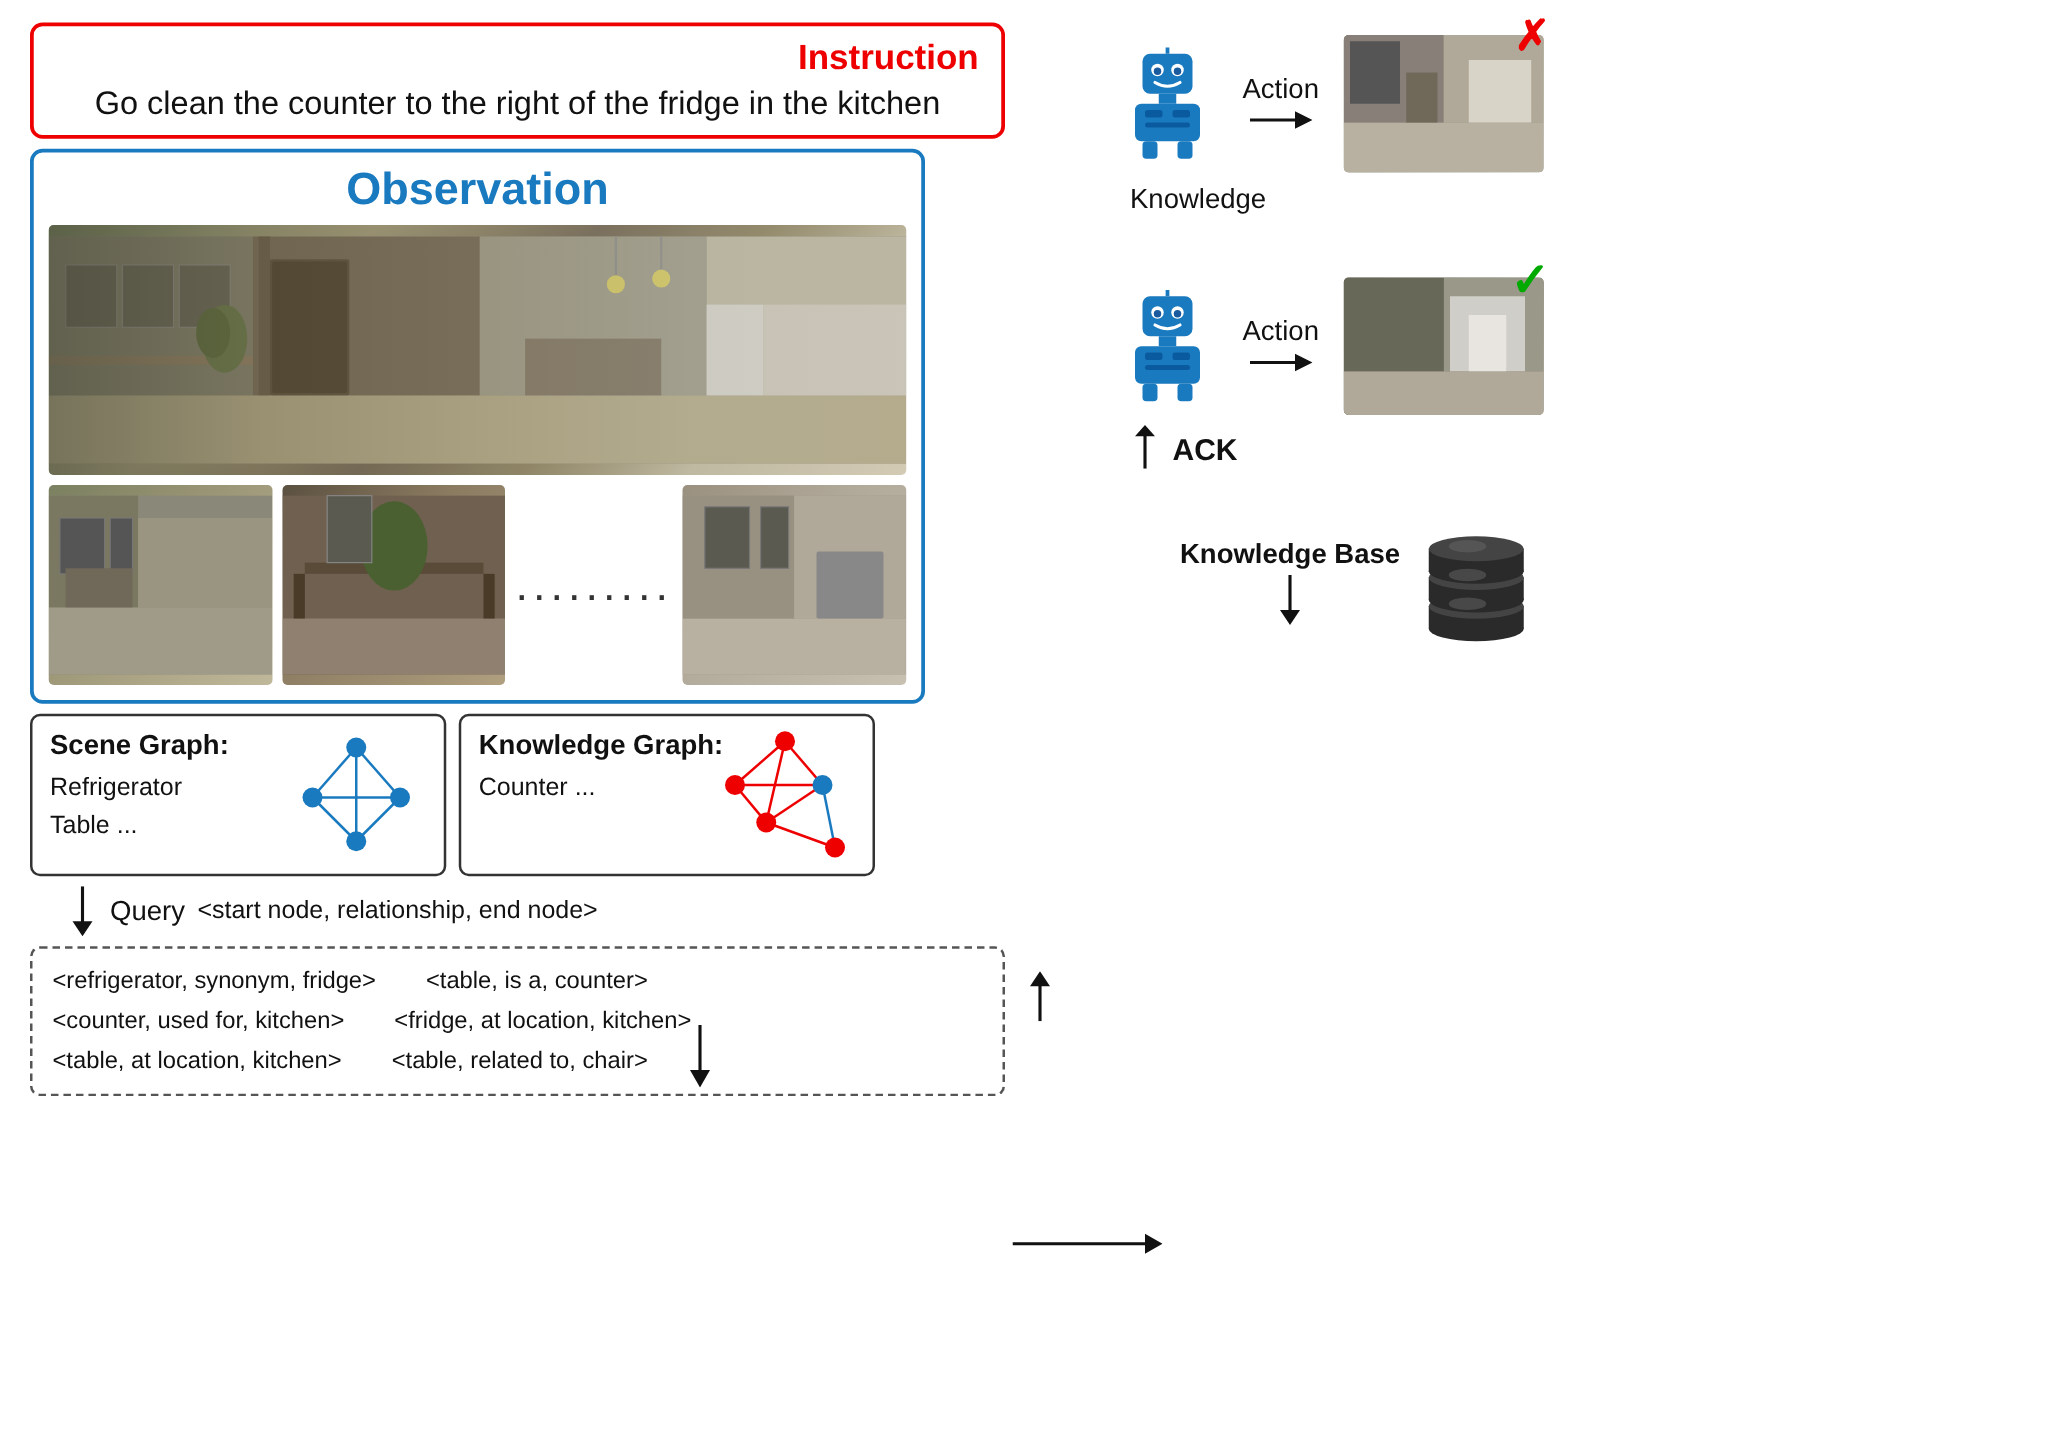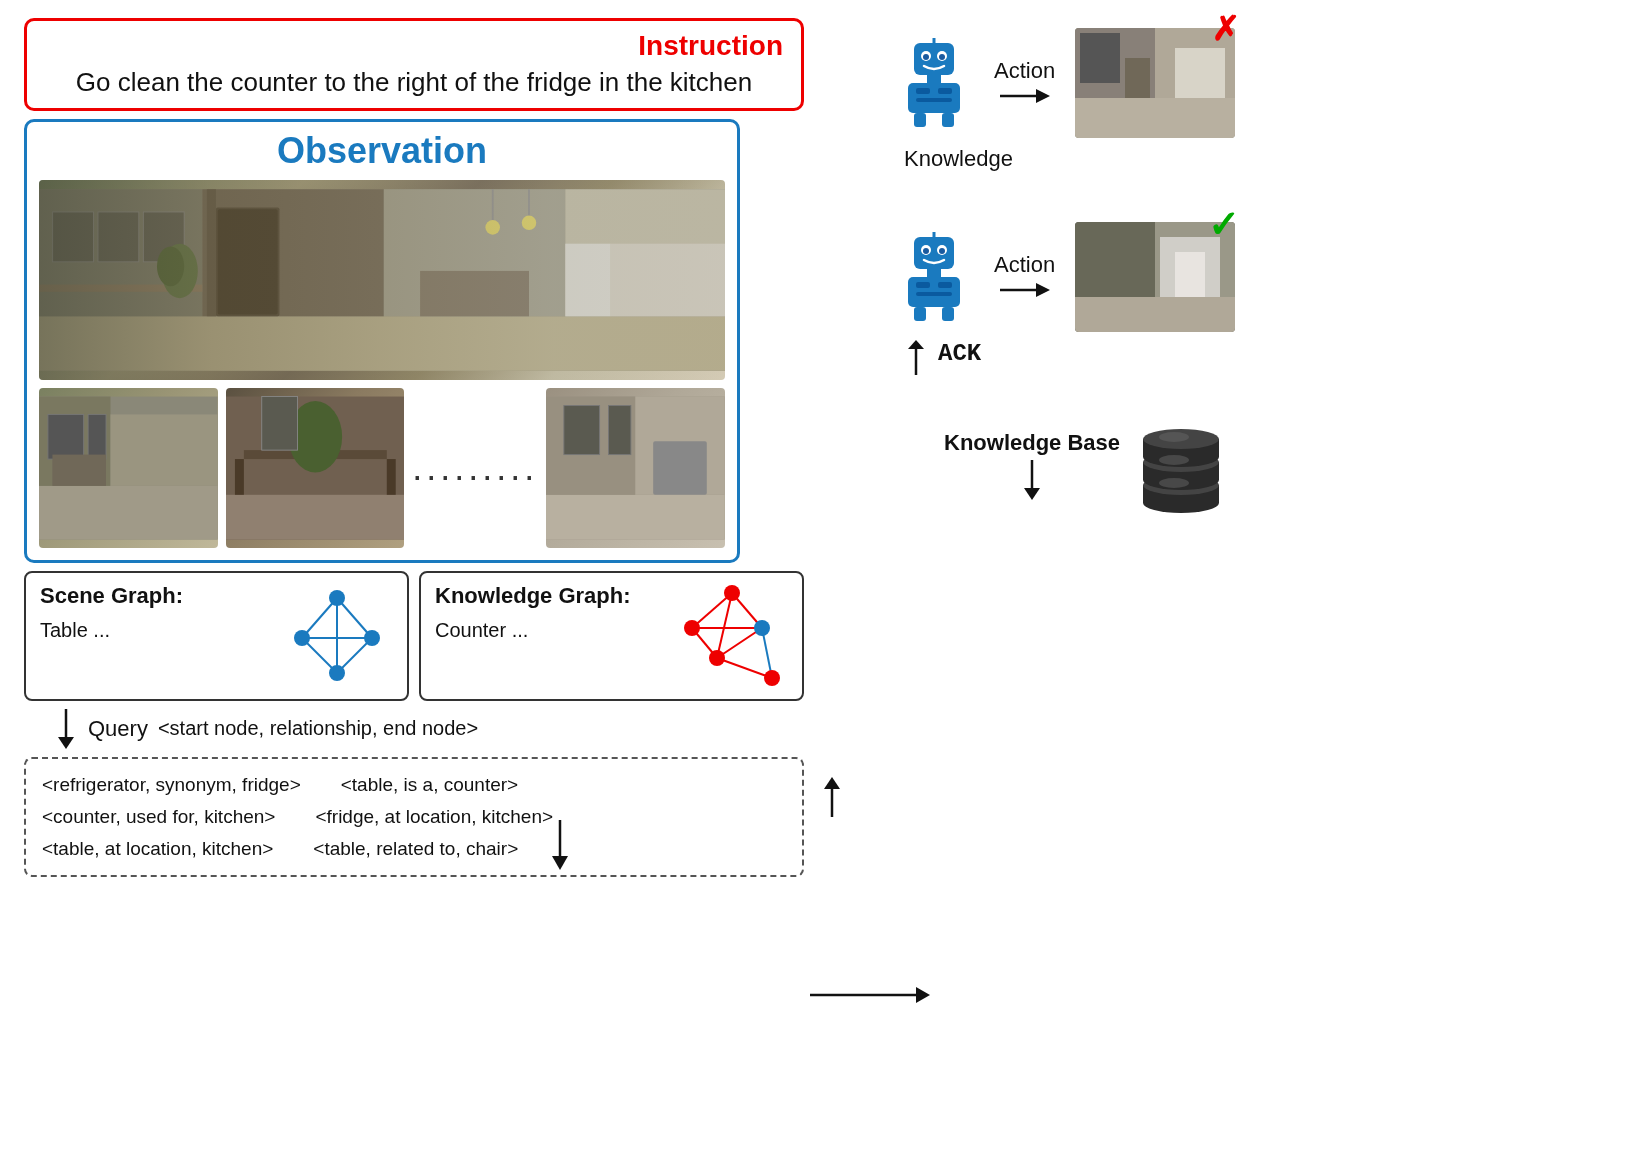--- a/index.html
+++ b/index.html
@@ -101,21 +101,21 @@
       letter-spacing: 4px;
     }
     .small-image-3 {
       background: linear-gradient(135deg, #9a9080 0%, #b0a898 40%, #c8c0b0 100%);
     }
 
     
     .graph-row {
       display: flex;
       gap: 10px;
-      width: 780px;
+      width: 676px;
     }
     .graph-box {
       flex: 1;
       border: 2.5px solid #333;
       border-radius: 8px;
       padding: 10px 14px;
       background: #fff;
       position: relative;
       min-height: 130px;
     }
@@ -270,20 +270,21 @@
             </svg>
           </div>
         </div>
       </div>
 
       <div class="graph-row">
 
         <div class="graph-box">
           <div class="graph-title">Scene Graph:</div>
           <div class="graph-items">
+            <div>Refrigerator</div>
             <div>Table ...</div>
           </div>
 
           <svg class="graph-svg" width="120" height="110" viewBox="0 0 120 110" xmlns="http://www.w3.org/2000/svg">
 
             <line x1="60" y1="15" x2="25" y2="55" class="edge-blue"></line>
             <line x1="60" y1="15" x2="95" y2="55" class="edge-blue"></line>
             <line x1="60" y1="15" x2="60" y2="90" class="edge-blue"></line>
             <line x1="25" y1="55" x2="95" y2="55" class="edge-blue"></line>
             <line x1="25" y1="55" x2="60" y2="90" class="edge-blue"></line>
@@ -465,21 +466,21 @@
                 <rect x="80" y="0" width="80" height="75" fill="#9a9888"></rect>
                 <rect x="0" y="0" width="80" height="75" fill="#686858"></rect>
                 <rect x="85" y="15" width="60" height="60" fill="#d0cec8"></rect>
                 <rect x="100" y="30" width="30" height="45" fill="#e8e4e0"></rect>
               </svg>
             </div>
             <div style="position:absolute; top:-20px; right:-5px; font-size:38px; color:#0a0; font-weight:bold; z-index:10;">✓</div>
           </div>
         </div>
 
-        <div style="display:flex; align-items:flex-start; gap:10px; margin-left:10px;font-family:Liberation Mono, monospace;">
+        <div style="display:flex; align-items:flex-end; gap:10px; margin-left:10px;">
           <div style="display:flex; flex-direction:column; align-items:center;">
             <svg width="24" height="35" viewBox="0 0 24 35">
               <line x1="12" y1="35" x2="12" y2="5" stroke="#111" stroke-width="2.5"></line>
               <polygon points="4,9 12,0 20,9" fill="#111"></polygon>
             </svg>
           </div>
           <span style="font-size:24px; font-weight:bold; color:#111;">ACK</span>
         </div>
       </div>
 

